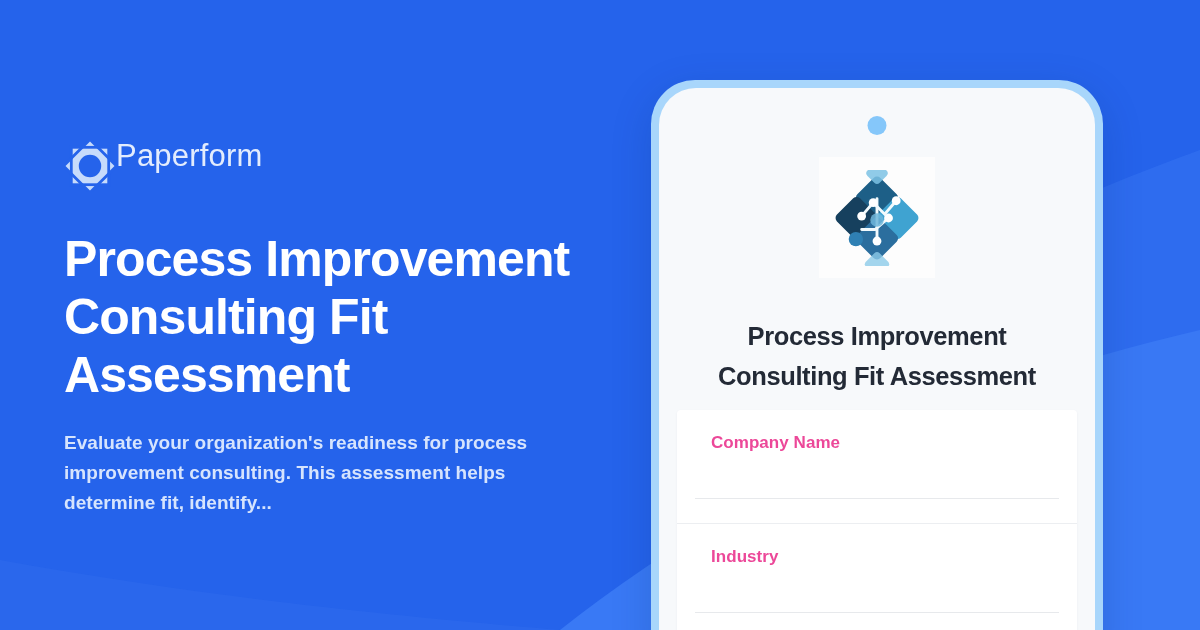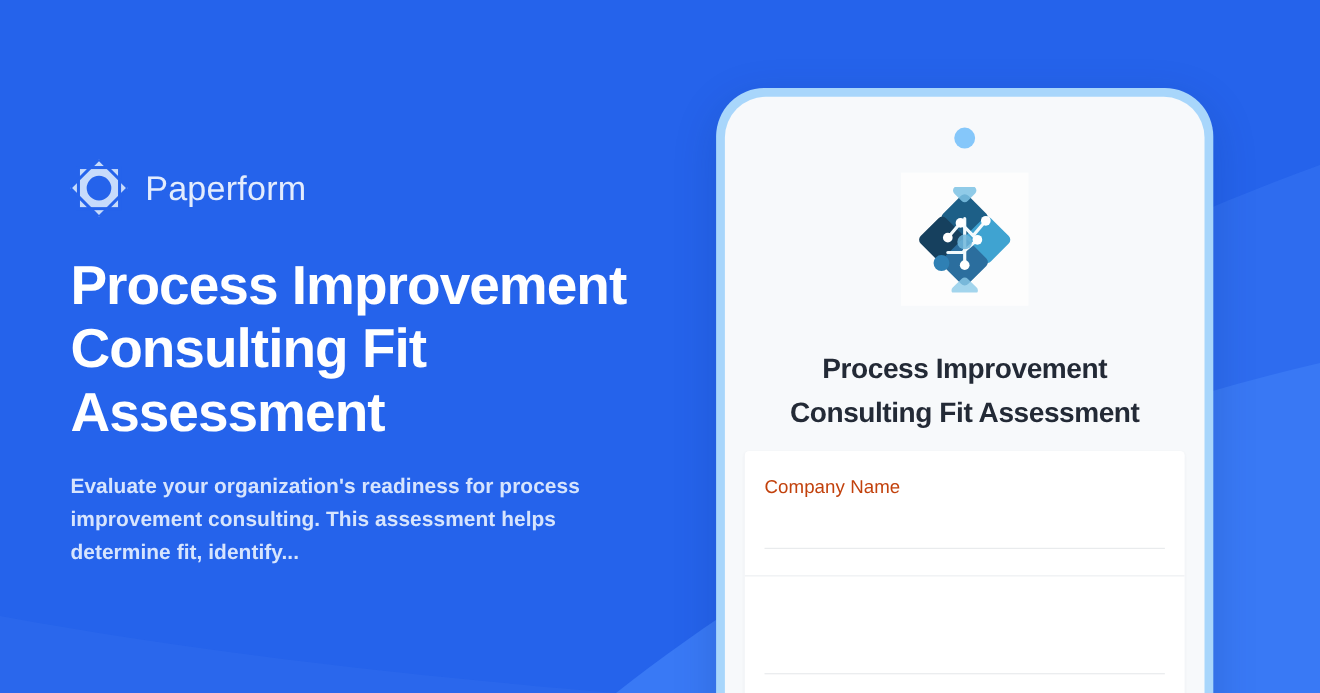--- a/index.html
+++ b/index.html
@@ -42,22 +42,20 @@
   .left-col {
     position: absolute;
     left: 64px;
     top: 140px;
     width: 560px;
     z-index: 3;
   }
 
   .brand-row {
     display: flex;
-    align-items: center;
-    gap: 16px;
     height: 62px;
   }
   .brand-mark {
     width: 52px;
     height: 52px;
     flex: 0 0 52px;
     display: block;
   }
   .brand-name {
     color: #e3ecfd;
@@ -164,25 +162,26 @@
     overflow: hidden;
   }
   .field {
     position: relative;
     padding: 22px 18px 0 18px;
     box-sizing: border-box;
     border-bottom: 1px solid #eceef1;
     height: 114px;
   }
   .field-label {
-    color: #c2410c;
+    color: #ec4899;
     font-size: 17px;
     line-height: 22px;
-    font-weight: 400;
+    font-weight: 700;
     letter-spacing: 0.05px;
+    margin-left: 16px;
   }
   .field-input {
     position: absolute;
     left: 18px;
     right: 18px;
     bottom: 24px;
     height: 1px;
     background: #e7e9ec;
   }
 </style>
@@ -263,20 +262,21 @@
       <div class="form-title">Process Improvement Consulting Fit Assessment</div>
 
       <div class="form-card">
 
         <div class="field">
           <div class="field-label">Company Name</div>
           <div class="field-input"></div>
         </div>
 
         <div class="field">
+          <div class="field-label">Industry</div>
           <div class="field-input"></div>
         </div>
 
       </div>
     </div>
   </div>
 
 </div>
 
 </body></html>

